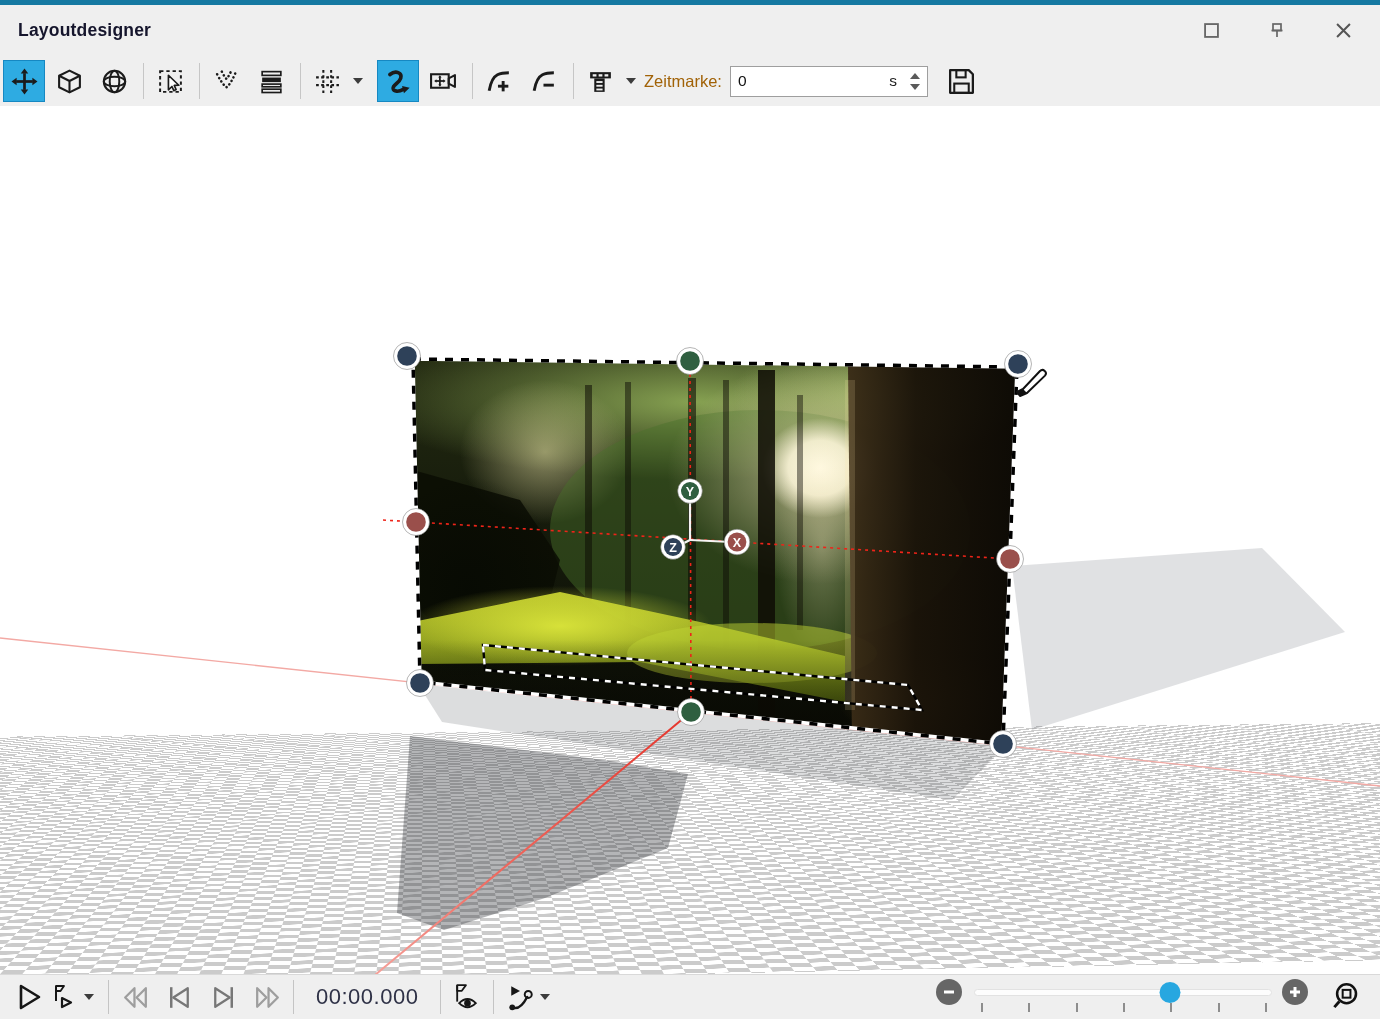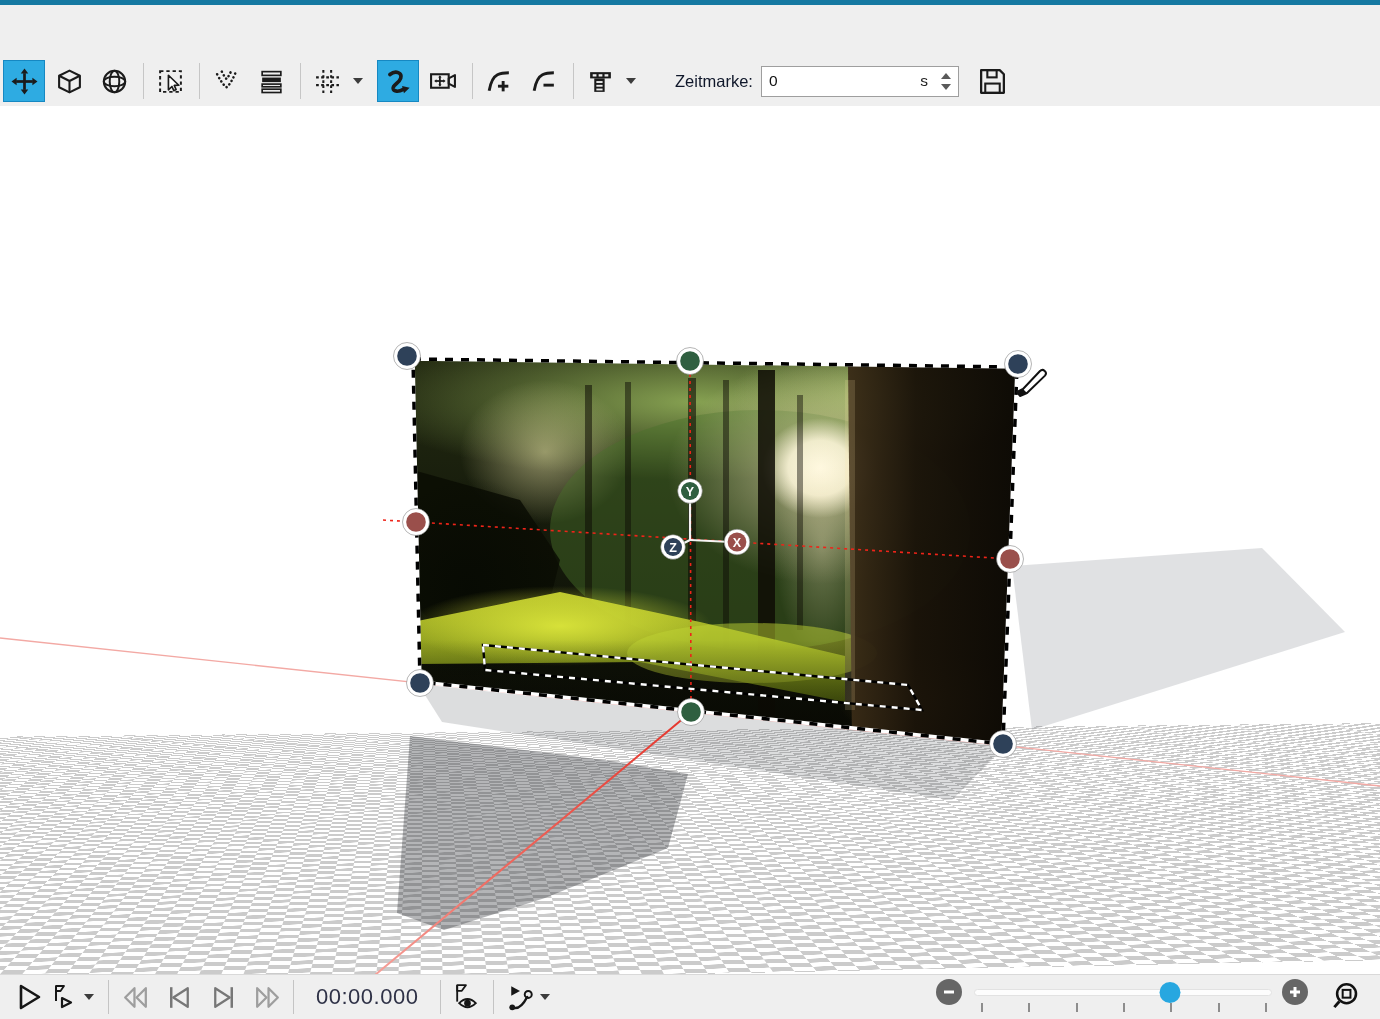--- a/index.html
+++ b/index.html
@@ -14,21 +14,21 @@
   .winbtn{width:30px;height:30px;display:flex;align-items:center;justify-content:center;cursor:default;}
 
   
   .toolbar{position:absolute;top:56px;left:0;right:0;height:50px;display:flex;align-items:center;padding-left:3px;}
   .tool{width:42px;height:42px;display:flex;align-items:center;justify-content:center;
     border:1px solid transparent;box-sizing:border-box;background:transparent;padding:0;margin-right:3px;}
   .tool.selected{background:var(--tool-selected-bg);border-color:var(--tool-selected-border);}
   .sep{width:1px;height:36px;background:#c6c6c6;margin:0 5px;}
   .caret{width:0;height:0;border-left:5px solid transparent;border-right:5px solid transparent;
     border-top:6px solid #3c3c3c;margin:0 6px 0 2px;}
-  .zlabel{margin-left:33px;font-size:16.5px;color:#0f172a;}
+  .zlabel{margin-left:2px;font-size:16.5px;color:#a16207;}
   .zfield{margin-left:8px;width:198px;height:31px;background:#fff;border:1px solid #9e9e9e;
     display:flex;align-items:center;box-sizing:border-box;padding:0 4px 0 7px;}
   .zfield input{flex:1;border:none;outline:none;font-size:15.5px;font-family:"Liberation Sans",sans-serif;
     color:#111;padding:0;background:transparent;min-width:0;}
   .zunit{font-size:15.5px;color:#222;margin-right:10px;}
   .spin{display:flex;flex-direction:column;gap:5px;align-items:center;width:16px;}
   .spin .up{width:0;height:0;border-left:5px solid transparent;border-right:5px solid transparent;border-bottom:6px solid #5a5a5a;}
   .spin .dn{width:0;height:0;border-left:5px solid transparent;border-right:5px solid transparent;border-top:6px solid #5a5a5a;}
   .savebtn{margin-left:14px;width:40px;height:42px;display:flex;align-items:center;justify-content:center;background:transparent;border:none;padding:0;}
 
@@ -60,20 +60,42 @@
   .zticks{position:absolute;left:46px;top:28px;width:284px;height:10px;}
   .zticks .tick{position:absolute;top:0;width:2px;height:9px;background:#8d8d8d;transform:translateX(-1px);}
 </style>
 </head>
 <body>
 
 <div class="window">
 
   <div class="accent"></div>
 
+  <div class="titlebar">
+    <span class="title">Layoutdesigner</span>
+    <div class="winbtns">
+      <div class="winbtn">
+        <svg width="15" height="15" viewBox="0 0 14 14">
+          <rect x="1" y="1" width="12" height="12" fill="none" stroke="#666" stroke-width="1.7"></rect>
+          </svg>
+      </div>
+      <div class="winbtn">
+        <svg width="16" height="17" viewBox="0 0 16 17">
+          <rect x="4" y="2" width="8" height="6.5" fill="none" stroke="#666" stroke-width="1.7"></rect>
+          <line x1="8" y1="8.5" x2="8" y2="15" stroke="#666" stroke-width="1.7"></line>
+          <line x1="2.5" y1="8.5" x2="13.5" y2="8.5" stroke="#666" stroke-width="1.7"></line>
+          </svg>
+      </div>
+      <div class="winbtn">
+        <svg width="15" height="15" viewBox="0 0 14 14">
+          <path d="M1,1 L13,13 M13,1 L1,13" stroke="#555" stroke-width="1.9" fill="none"></path>
+          </svg>
+      </div>
+    </div>
+  </div>
 
   <div class="toolbar">
     <button class="tool selected">
       <svg width="27" height="27" viewBox="0 0 26 26">
         <g stroke="var(--icon-ink)" stroke-width="2.6">
             <line x1="13" y1="5" x2="13" y2="21"></line>
             <line x1="5" y1="13" x2="21" y2="13"></line>
           </g>
         <g fill="var(--icon-ink)">
             <polygon points="13,0.5 9.4,5.4 16.6,5.4"></polygon>

